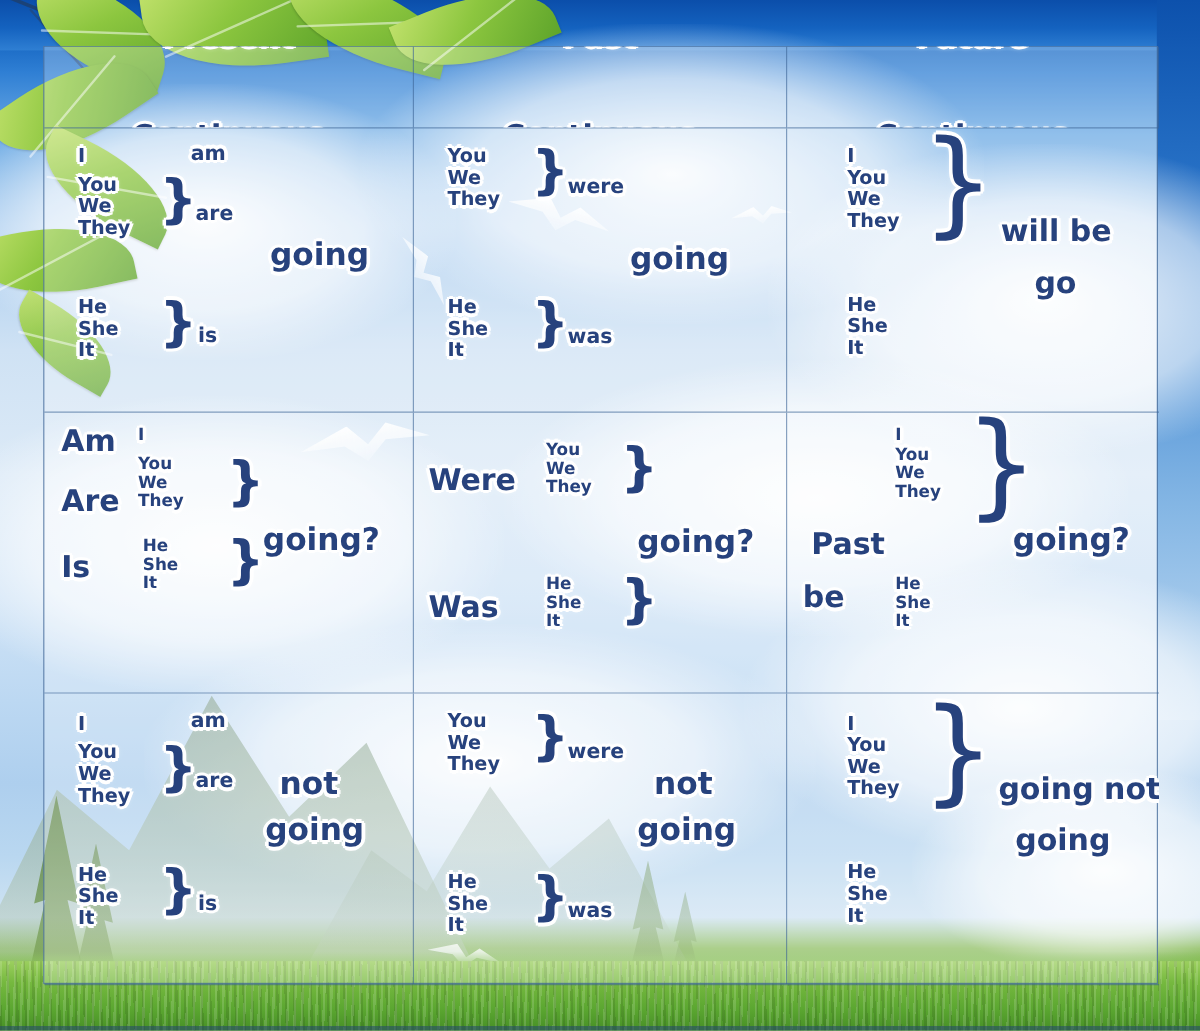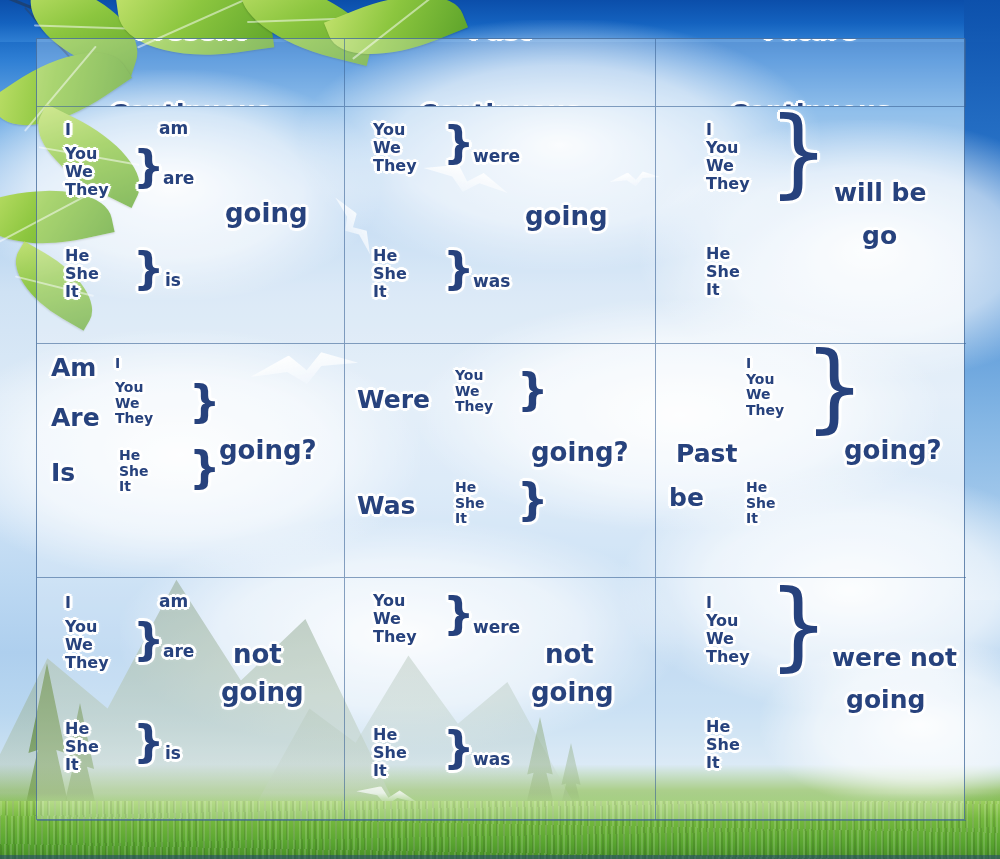--- a/index.html
+++ b/index.html
@@ -465,18 +465,18 @@
 
     <div class="cell last r3c3">
       <div class="abs st pron n-group">I
 You
 We
 They</div>
       <div class="abs st pron n-g2">He
 She
 It</div>
       <div class="abs st brace-lg n-brbig">}</div>
-      <div class="abs st verb-lg n-willnot">were not</div>
+      <div class="abs st verb-lg n-willnot">going not</div>
       <div class="abs st verb-lg n-going">going</div>
     </div>
 
   </div>
 </div>
 
 </body></html>

